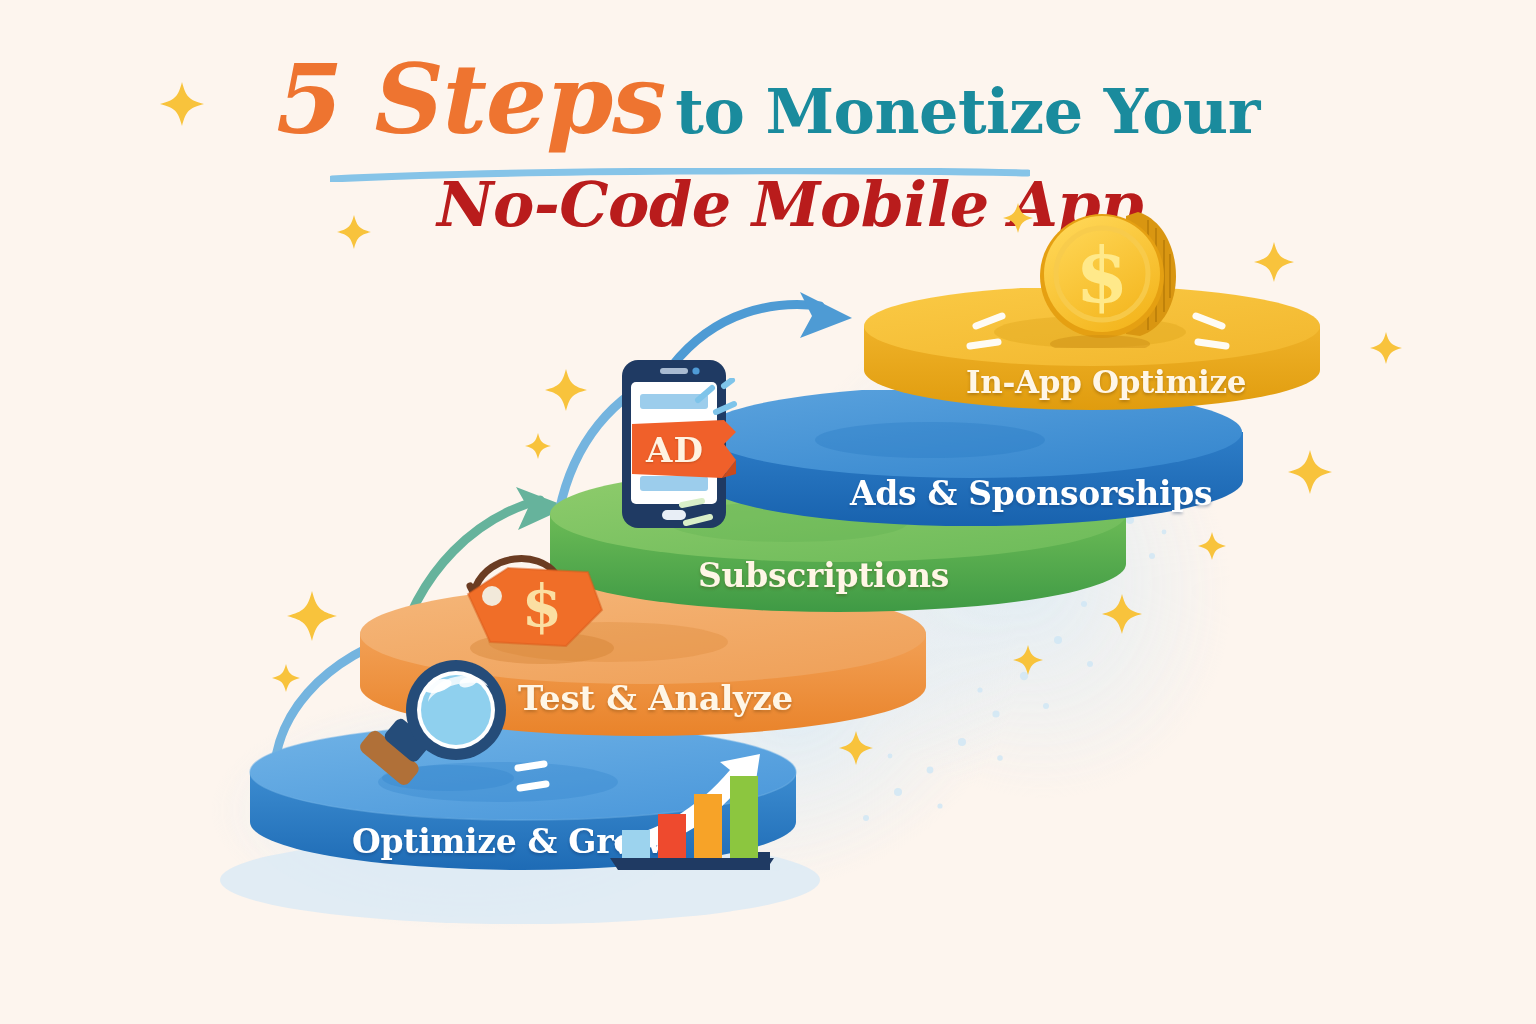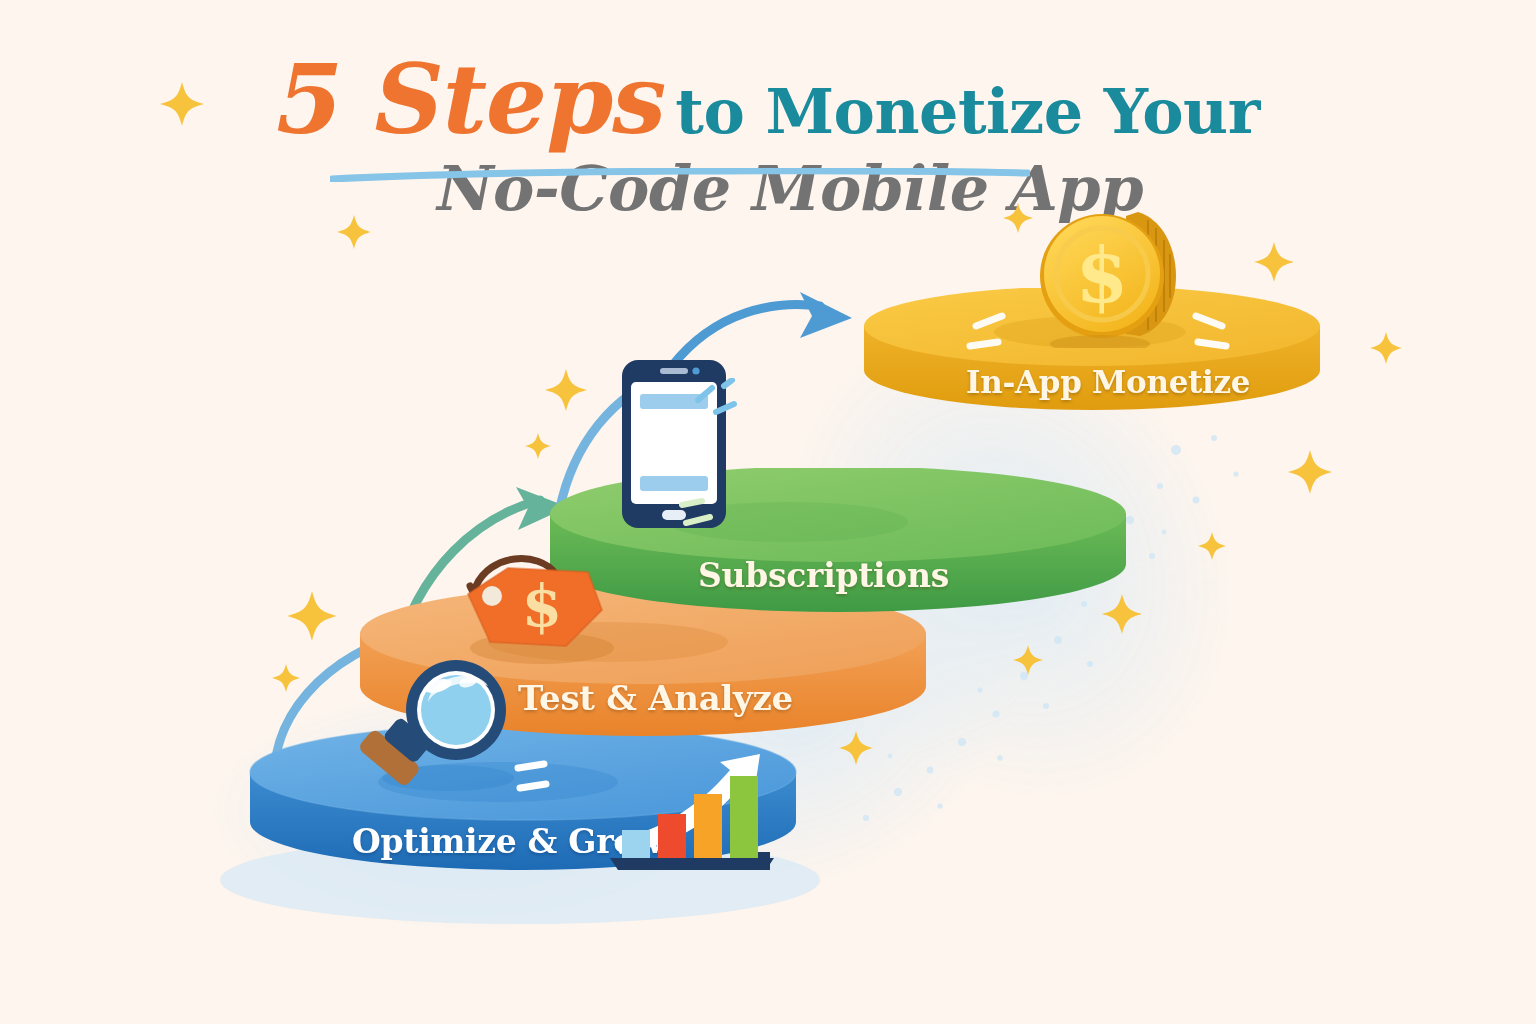--- a/index.html
+++ b/index.html
@@ -22,24 +22,24 @@
     letter-spacing:-1px;
   }
   .t-rest {
     font-family:"DejaVu Serif", serif;
     font-weight:bold;
     font-size:62px; color:#1A8B9D;
     letter-spacing:-0.5px;
     margin-left:10px;
   }
   .title-line2 {
-    margin-top:4px;
+    margin-top:20px;
     font-family:"DejaVu Serif", serif;
     font-weight:bold; font-style:italic;
-    font-size:62px; color:#737373;
+    font-size:62px; color:#b91c1c;
     letter-spacing:-0.5px;
     white-space:nowrap;
     padding-left:44px;
   }
   .title-swoosh {
     position:absolute; left:330px; top:168px; width:700px; height:14px;
   }
 
   
   .disc { position:absolute; }
@@ -206,38 +206,56 @@
             <stop offset="100%" stop-color="#6DBB5A"></stop>
         </linearGradient>
       </defs>
       <path d="M2 46 L2 96 A288 48 0 0 0 578 96 L578 46 Z" fill="url(#g3side)"></path>
       <ellipse cx="290" cy="46" rx="288" ry="48" fill="url(#g3top)"></ellipse>
       <ellipse cx="240" cy="54" rx="120" ry="20" fill="#57AA4C" opacity="0.25"></ellipse>
     </svg>
     <div class="disc-label" style="left:150px; top:88px; font-size:33px;text-align:right;">Subscriptions</div>
   </div>
 
+  <div class="disc" style="left:700px; top:390px; width:545px; height:150px;">
+    <svg width="545" height="150" viewBox="0 0 545 150">
+      <defs>
+        <linearGradient id="g4side" x1="0" y1="0" x2="0" y2="1">
+          <stop offset="0%" stop-color="#2E7EC8"></stop>
+            <stop offset="100%" stop-color="#1862AE"></stop>
+        </linearGradient>
+        <linearGradient id="g4top" x1="0.1" y1="0" x2="0.9" y2="1">
+          <stop offset="0%" stop-color="#5AA2DD"></stop>
+            <stop offset="100%" stop-color="#3586CE"></stop>
+        </linearGradient>
+      </defs>
+      <path d="M2 42 L2 90 A270 46 0 0 0 543 90 L543 42 Z" fill="url(#g4side)"></path>
+      <ellipse cx="272" cy="42" rx="270" ry="46" fill="url(#g4top)"></ellipse>
+      <ellipse cx="230" cy="50" rx="115" ry="18" fill="#2273BE" opacity="0.28"></ellipse>
+    </svg>
+    <div class="disc-label white" style="left:150px; top:84px; font-size:33px;">Ads &amp; Sponsorships</div>
+  </div>
 
   <div class="disc" style="left:862px; top:288px; width:460px; height:130px;">
     <svg width="460" height="130" viewBox="0 0 460 130">
       <defs>
         <linearGradient id="g5side" x1="0" y1="0" x2="0" y2="1">
           <stop offset="0%" stop-color="#EFB229"></stop>
             <stop offset="100%" stop-color="#E09C0E"></stop>
         </linearGradient>
         <linearGradient id="g5top" x1="0.1" y1="0" x2="0.9" y2="1">
           <stop offset="0%" stop-color="#FAC944"></stop>
             <stop offset="100%" stop-color="#F2B72E"></stop>
         </linearGradient>
       </defs>
       <path d="M2 38 L2 82 A228 40 0 0 0 458 82 L458 38 Z" fill="url(#g5side)"></path>
       <ellipse cx="230" cy="38" rx="228" ry="40" fill="url(#g5top)"></ellipse>
       <ellipse cx="228" cy="44" rx="96" ry="16" fill="#D9A016" opacity="0.35"></ellipse>
     </svg>
-    <div class="disc-label" style="left:104px; top:76px; font-size:31px;">In-App Monetize</div>
+    <div class="disc-label" style="left:104px; top:76px; font-size:31px;">In-App Optimize</div>
   </div>
 
   <div class="icon" style="left:1030px; top:198px; width:160px; height:150px;">
     <svg width="160" height="150" viewBox="0 0 160 150">
       <defs>
         <linearGradient id="coinFace" x1="0.2" y1="0" x2="0.8" y2="1">
           <stop offset="0%" stop-color="#FFD757"></stop>
             <stop offset="100%" stop-color="#F3B41B"></stop>
         </linearGradient>
       </defs>
@@ -272,20 +290,27 @@
       <rect x="2" y="2" width="104" height="168" rx="16" fill="#1F3A63"></rect>
       <rect x="11" y="24" width="86" height="122" rx="5" fill="#FFFFFF"></rect>
       <rect x="40" y="10" width="28" height="6" rx="3" fill="#A9BBD2"></rect>
       <circle cx="76" cy="13" r="3.6" fill="#4F9BD6"></circle>
       <rect x="20" y="36" width="68" height="15" rx="3" fill="#9CCDEC"></rect>
       <rect x="20" y="118" width="68" height="15" rx="3" fill="#9CCDEC"></rect>
       <rect x="42" y="152" width="24" height="10" rx="5" fill="#E8EEF6"></rect>
     </svg>
   </div>
 
+  <div class="icon" style="left:632px; top:420px; width:110px; height:60px;">
+    <svg width="110" height="60" viewBox="0 0 110 60">
+      <path d="M0 4 L92 0 L104 12 L92 24 L104 40 L90 58 L0 54 Z" fill="#F0602A"></path>
+      <path d="M90 58 L104 40 L104 54 Z" fill="#C84A1C"></path>
+    </svg>
+    <div class="ad-text" style="left:14px; top:10px;">AD</div>
+  </div>
 
   <svg style="position:absolute;left:690px;top:378px;" width="60" height="50">
     <g stroke="#7EC4EA" stroke-width="6" stroke-linecap="round">
       <path d="M8 22 L22 10"></path>
         <path d="M26 34 L44 26"></path>
         <path d="M34 8 L42 2"></path>
     </g>
   </svg>
   <svg style="position:absolute;left:676px;top:495px;" width="70" height="40">
     <g stroke="#D9EFC8" stroke-width="6" stroke-linecap="round">

